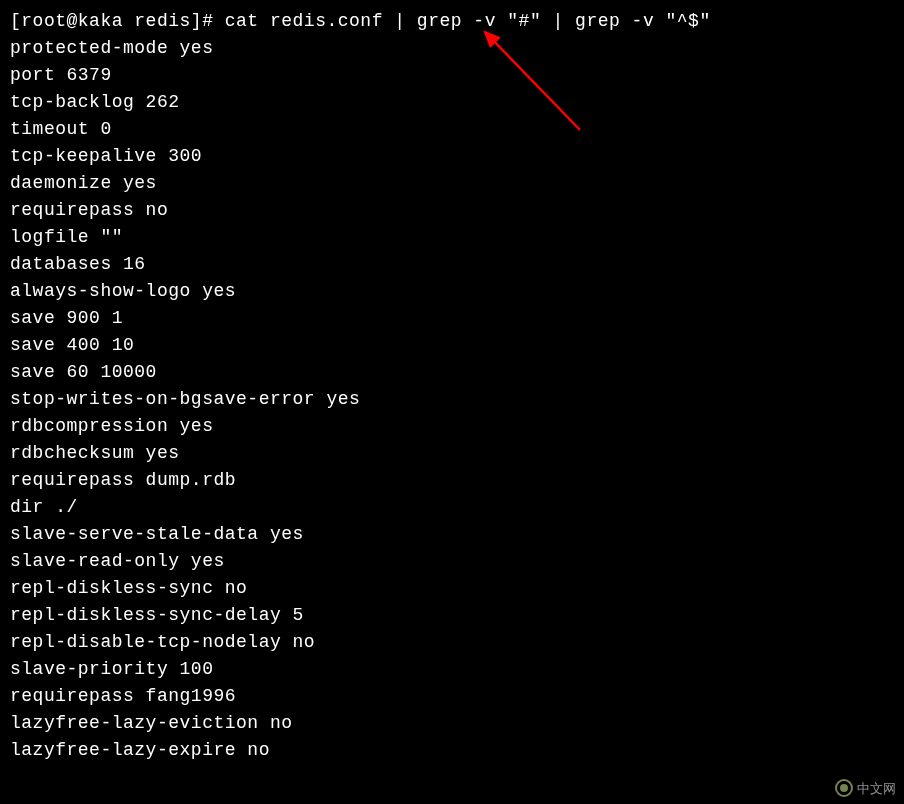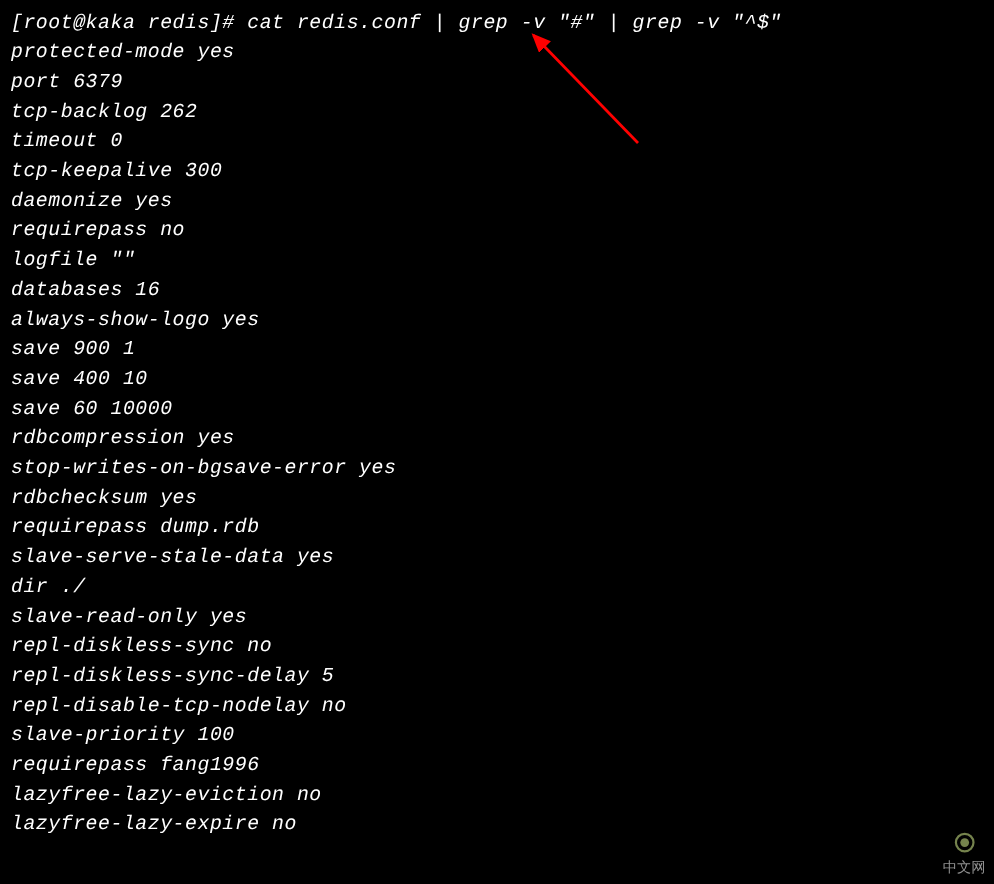--- a/index.html
+++ b/index.html
@@ -15,37 +15,35 @@
       width: 904px;
       height: 804px;
       overflow: hidden;
       position: relative;
       padding: 8px 10px;
       line-height: 1.5;
     }
     .terminal-line {
       white-space: pre;
       letter-spacing: 0.5px;
-      font-style: italic;
     }
     .arrow-annotation {
       position: absolute;
       top: 20px;
       left: 470px;
       pointer-events: none;
     }
     .watermark {
       position: absolute;
       bottom: 6px;
       right: 8px;
       display: flex;
       align-items: center;
       gap: 4px;
       opacity: 0.85;
-      flex-direction: column;
     }
     .watermark-logo {
       display: inline-block;
       width: 18px;
       height: 18px;
       border-radius: 50%;
       border: 2px solid #8a9a5b;
       position: relative;
     }
     .watermark-logo::before {
@@ -75,26 +73,26 @@
     <div class="terminal-line">timeout 0</div>
     <div class="terminal-line">tcp-keepalive 300</div>
     <div class="terminal-line">daemonize yes</div>
     <div class="terminal-line">requirepass no</div>
     <div class="terminal-line">logfile ""</div>
     <div class="terminal-line">databases 16</div>
     <div class="terminal-line">always-show-logo yes</div>
     <div class="terminal-line">save 900 1</div>
     <div class="terminal-line">save 400 10</div>
     <div class="terminal-line">save 60 10000</div>
+    <div class="terminal-line">stop-writes-on-bgsave-error yes</div>
     <div class="terminal-line">rdbcompression yes</div>
-    <div class="terminal-line">stop-writes-on-bgsave-error yes</div>
     <div class="terminal-line">rdbchecksum yes</div>
     <div class="terminal-line">requirepass dump.rdb</div>
+    <div class="terminal-line">dir ./</div>
     <div class="terminal-line">slave-serve-stale-data yes</div>
-    <div class="terminal-line">dir ./</div>
     <div class="terminal-line">slave-read-only yes</div>
     <div class="terminal-line">repl-diskless-sync no</div>
     <div class="terminal-line">repl-diskless-sync-delay 5</div>
     <div class="terminal-line">repl-disable-tcp-nodelay no</div>
     <div class="terminal-line">slave-priority 100</div>
     <div class="terminal-line">requirepass fang1996</div>
     <div class="terminal-line">lazyfree-lazy-eviction no</div>
     <div class="terminal-line">lazyfree-lazy-expire no</div>
   </div>
 

